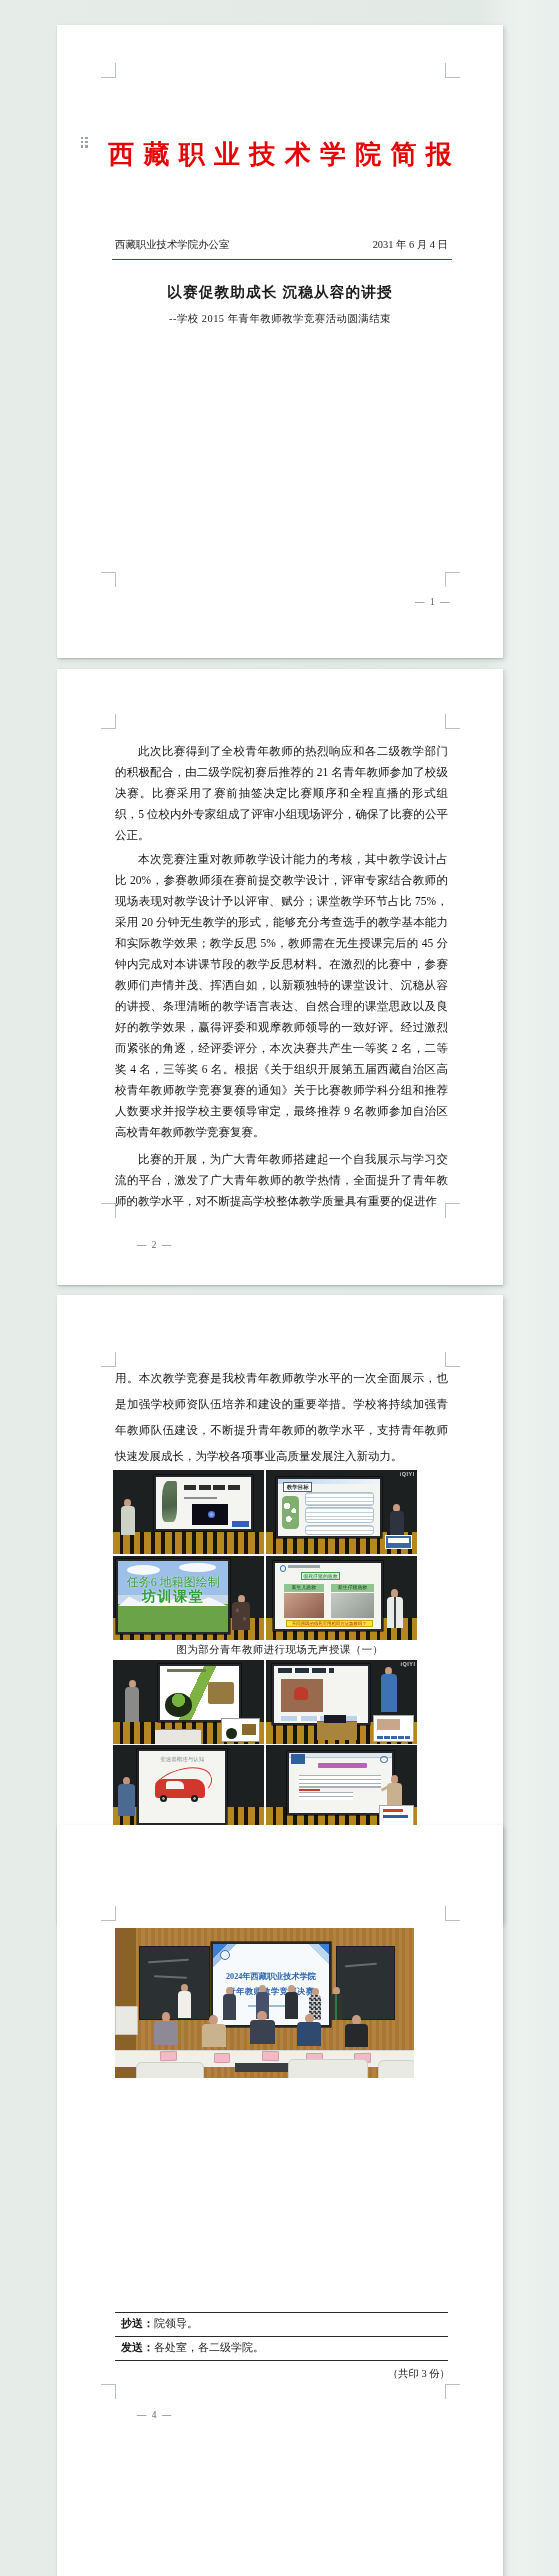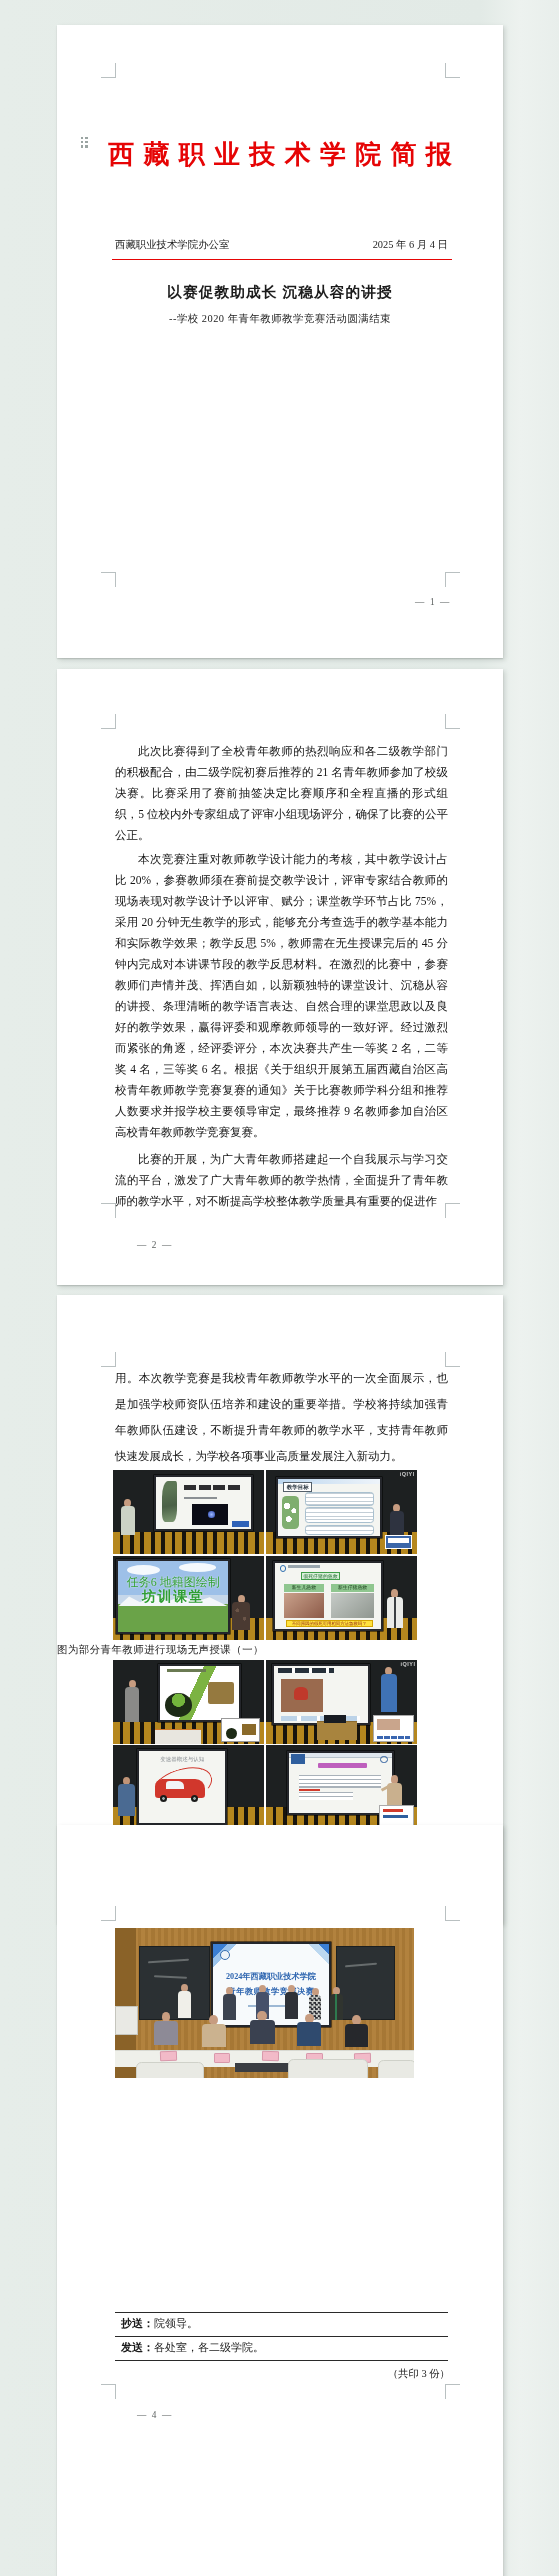--- a/index.html
+++ b/index.html
@@ -30,21 +30,21 @@
   .art-title{position:absolute;top:258px;left:0;right:0;margin:0;text-align:center;font-size:14.7px;font-weight:bold;letter-spacing:1.1px;}
   .art-sub{position:absolute;top:287px;left:0;right:0;text-align:center;font-size:10.4px;letter-spacing:0.5px;}
 
   .body{position:absolute;left:58px;width:333px;margin:0;text-align:justify;font-size:11.5px;color:#141414;}
   .lh48{line-height:26px}.lh47{line-height:26px}.lh39{line-height:21px}
   .indent{text-indent:2em}
 
   .footer{position:absolute;font-size:9.3px;color:#5a5f5e;letter-spacing:1.6px;}
   .footer.right{right:52px}.footer.left{left:80px}
 
-  .caption{position:absolute;left:0;right:0;font-size:10.4px;color:#222;letter-spacing:0.5px;}
+  .caption{position:absolute;left:0;right:0;text-align:center;font-size:10.4px;color:#222;letter-spacing:0.5px;}
 
   
   .photo{position:absolute;background:#fff;display:grid;grid-template-columns:1fr 1fr;grid-template-rows:1fr 1fr;grid-gap:1.6px;}
   .q{position:relative;overflow:hidden;background:#1d2021;}
   .abs{position:absolute;}
   .stripes{position:absolute;left:0;right:0;bottom:0;height:26%;
     background:repeating-linear-gradient(90deg,#b5871e 0 6.6px,#17140d 6.6px 10.4px);}
   .screen{position:absolute;background:#f4f5f1;border:2.2px solid #24262b;box-shadow:0 0 0 0.5px #000;}
   .person{position:absolute;}
   .person .head{width:7px;height:8.2px;border-radius:50%;background:#c79c80;margin:0 auto;}
@@ -78,26 +78,26 @@
         <i></i>
       </div>
     <div class="crop tl" style="left:44px;top:38px"></div>
     <div class="crop tr" style="left:388px;top:38px"></div>
     <div class="crop bl" style="left:44px;top:547px"></div>
     <div class="crop br" style="left:388px;top:547px"></div>
 
     <h1 class="mast-title">西藏职业技术学院简报</h1>
     <div class="pubrow">
       <span>西藏职业技术学院办公室</span>
-      <span>2025 年 6 月 4 日</span>
+      <span>2031 年 6 月 4 日</span>
     </div>
     <div class="red-rule"></div>
 
     <h2 class="art-title">以赛促教助成长 沉稳从容的讲授</h2>
-    <div class="art-sub">--学校 2020 年青年教师教学竞赛活动圆满结束</div>
+    <div class="art-sub">--学校 2015 年青年教师教学竞赛活动圆满结束</div>
 
     <div class="footer right" style="top:572px">— 1 —</div>
   </div>
 
   <div class="page" id="p2">
     <div class="crop tl" style="left:44px;top:45px"></div>
     <div class="crop tr" style="left:388px;top:45px"></div>
     <div class="crop bl" style="left:44px;top:534px"></div>
     <div class="crop br" style="left:388px;top:534px"></div>
 

